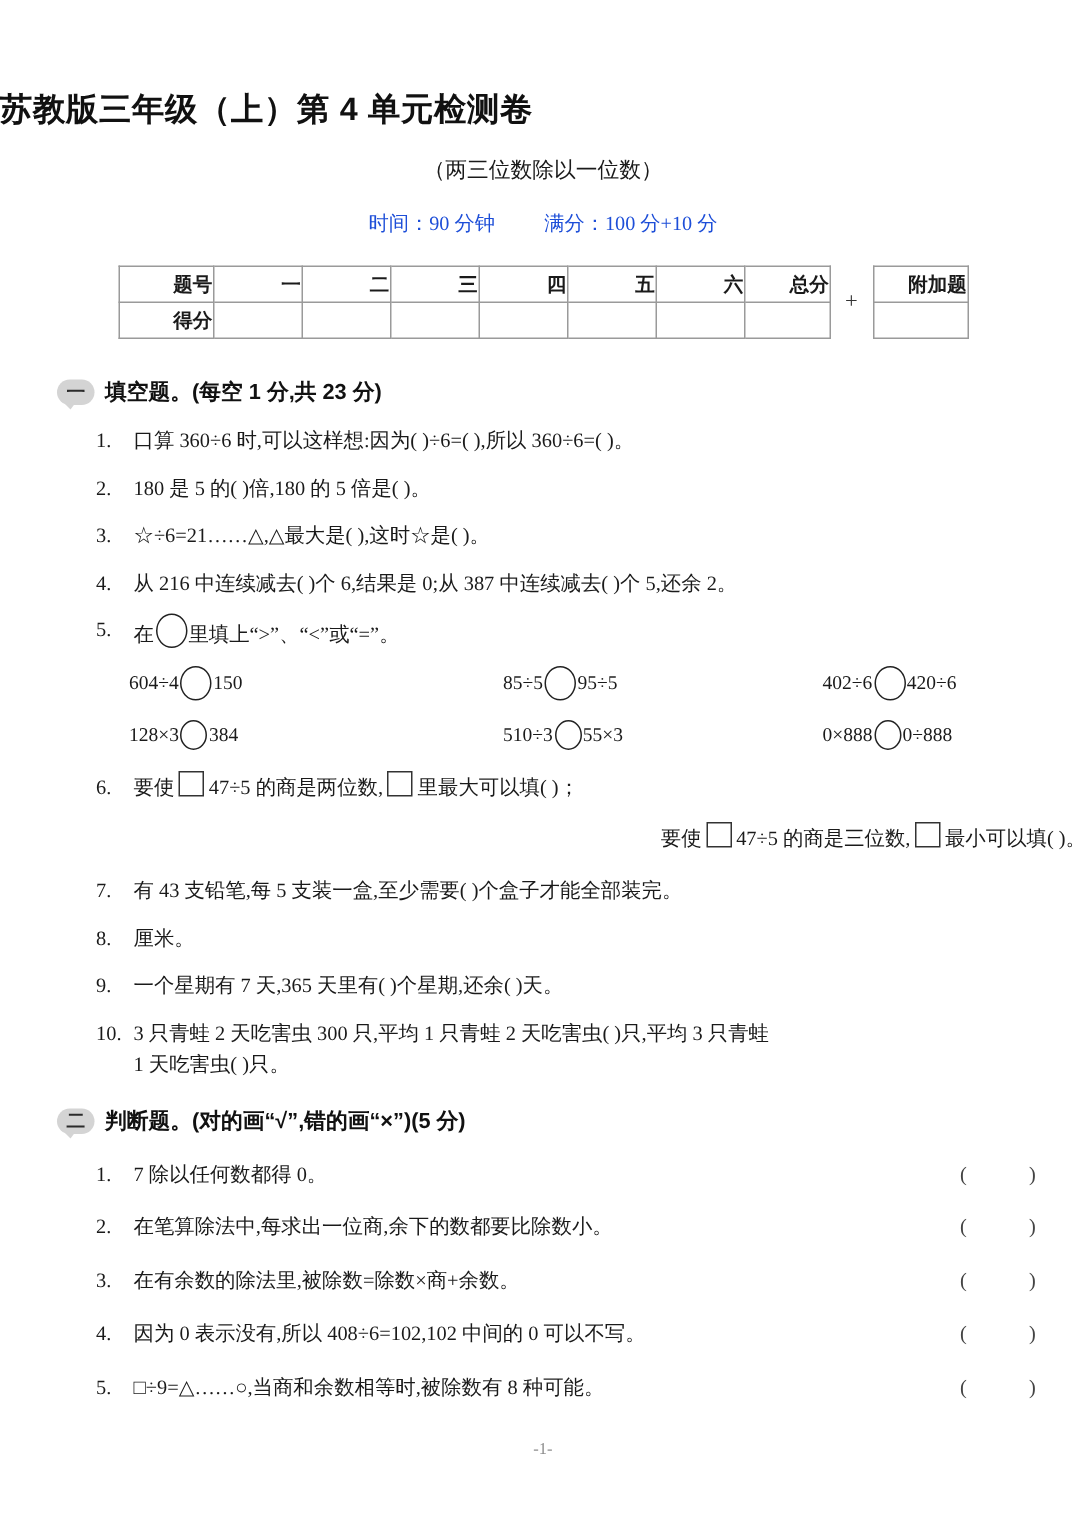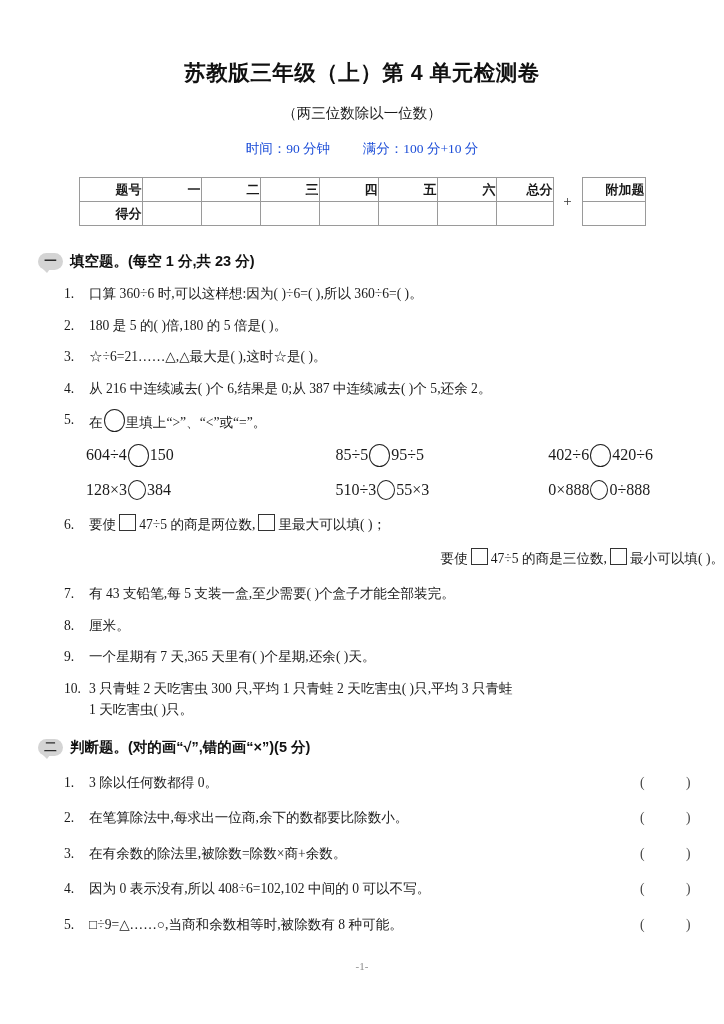--- a/index.html
+++ b/index.html
@@ -18,21 +18,20 @@
   .page {
     position: relative;
     width: 724px;
     height: 1024px;
     background: #fff;
     box-sizing: border-box;
   }
 
   
   .title {
-    text-align: center;
     font-family: "Liberation Sans", "DejaVu Sans", sans-serif;
     font-weight: bold;
     font-size: 21.5px;
     letter-spacing: 0.5px;
     margin: 0;
     padding-top: 58px;
     color: #111;
   }
   .subtitle {
     text-align: center;
@@ -185,21 +184,21 @@
     border: 1.1px solid #333;
     vertical-align: -2px;
     margin: 0 3px;
   }
 
   
   .cmp-rows { margin-top: 9px; padding-left: 22px; }
   .cmp-row {
     display: flex;
     margin-bottom: 13px;
-    font-size: 16px;
+    font-size: 13px;
   }
   .cmp-item {
     display: flex;
     align-items: center;
     white-space: nowrap;
   }
   .cmp-item.a { width: 235px; }
   .cmp-item.b { width: 230px; margin-left: 43px; }
   .cmp-item.c { width: 200px; margin-left: 11px; }
 
@@ -381,21 +380,21 @@
     <div class="sec-head">
       <span class="sec-badge">二</span>
       <span class="sec-title">判断题。(对的画“√”,错的画“×”)(5 分)</span>
     </div>
 
     <div class="qlist judge" style="margin-top:15px;">
 
       <div class="q">
         <span class="q-num">1.</span>
         <span class="q-body">
-          <span class="q-text">3 除以任何数都得 0。</span>
+          <span class="q-text">7 除以任何数都得 0。</span>
           <span class="brackets"><span>(</span><span class="rp">)</span></span>
         </span>
       </div>
 
       <div class="q">
         <span class="q-num">2.</span>
         <span class="q-body">
           <span class="q-text">在笔算除法中,每求出一位商,余下的数都要比除数小。</span>
           <span class="brackets"><span>(</span><span class="rp">)</span></span>
         </span>

